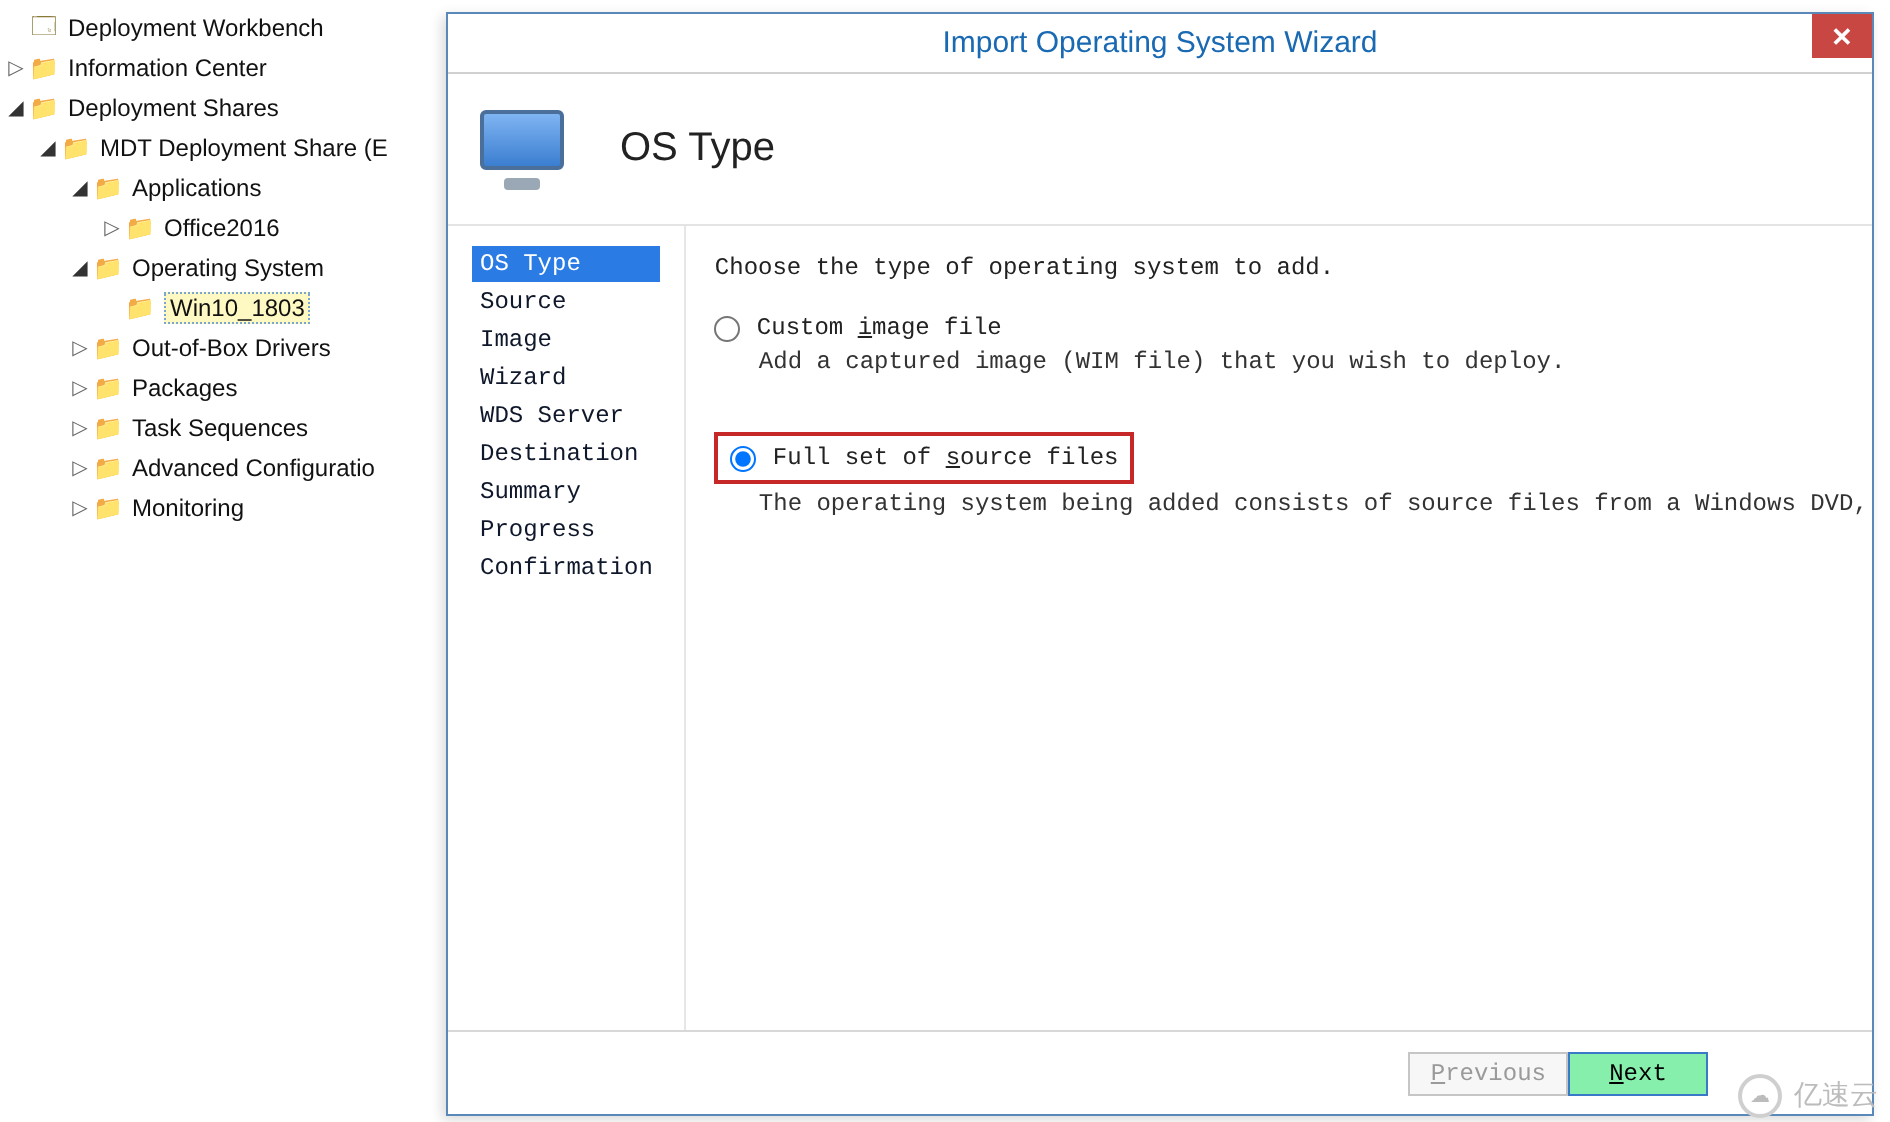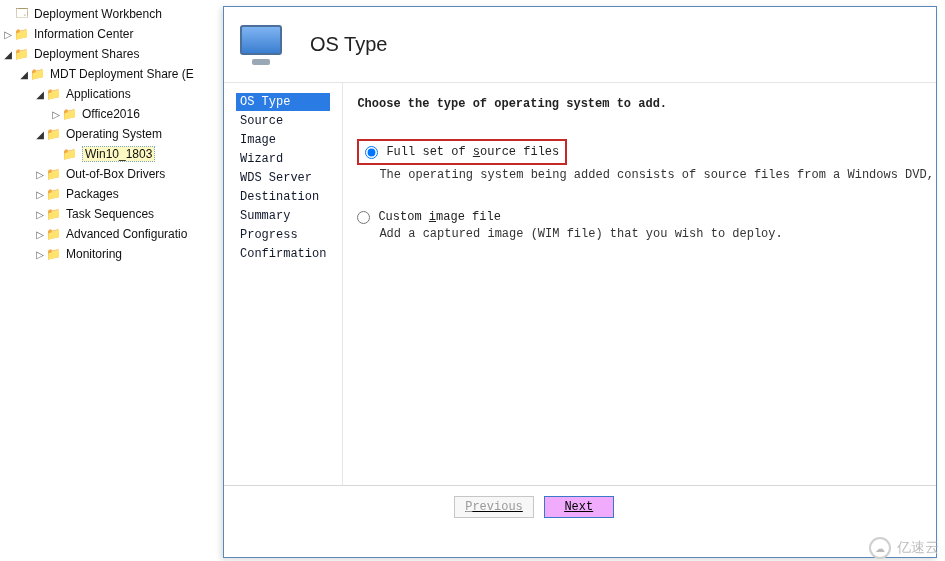--- a/index.html
+++ b/index.html
@@ -155,22 +155,21 @@
     }
     .wizard-content {
       flex: 1;
       border-left: 1px solid #e6e6e6;
       padding: 14px 14px 10px 14px;
       font-family: "SimSun","NSimSun","Courier New",monospace;
       font-size: 12px;
       color: #222;
     }
     .content-prompt {
-      margin-bottom: 28px;
-      font-weight: bold;
+      margin-bottom: 16px;
     }
     .radio-row {
       display: flex;
       align-items: center;
       gap: 8px;
       margin-bottom: 3px;
     }
     .radio-row input { margin: 0; }
     .radio-label { }
     .radio-label .ul { text-decoration: underline; }
@@ -187,32 +186,30 @@
       display: inline-flex;
       align-items: center;
       gap: 8px;
       margin-bottom: 3px;
     }
     .wizard-footer {
       height: 42px;
       border-top: 1px solid #d8d8d8;
       display: flex;
       align-items: center;
-      justify-content: center;
+      justify-content: flex-end;
       padding-right: 12px;
-      gap: 10px;
-      text-decoration: underline;
     }
     .wiz-btn {
       min-width: 70px;
       height: 22px;
       font-family: "SimSun","NSimSun","Courier New",monospace;
       font-size: 12px;
       border: 1px solid #9f9f9f;
-      background: #f0abfc;
+      background: #86efac;
       padding: 0 10px;
       cursor: pointer;
     }
     .wiz-btn:disabled {
       color: #9a9a9a;
       border-color: #c6c6c6;
       background: #f7f7f7;
       cursor: default;
     }
     .wiz-btn.primary {
@@ -307,20 +304,26 @@
       <span class="label">Advanced Configuratio</span>
     </div>
     <div class="tree-item ind2">
       <span class="expander">▷</span>
       <span class="ticon folder-icon">📁</span>
       <span class="label">Monitoring</span>
     </div>
   </div>
 
 <div class="wizard">
+  <div class="wizard-title">
+    <span class="title-text">Import Operating System Wizard</span>
+    <div class="wizard-close">
+      <span>✕</span>
+    </div>
+  </div>
 
   <div class="wizard-header">
     <div class="hicon">
       <div class="monitor"></div>
       <div class="monitor-stand"></div>
     </div>
     <div class="htext">OS Type</div>
   </div>
 
   <div class="wizard-body">
@@ -331,31 +334,31 @@
         <div class="step">Wizard</div>
         <div class="step">WDS Server</div>
         <div class="step">Destination</div>
         <div class="step">Summary</div>
         <div class="step">Progress</div>
         <div class="step">Confirmation</div>
       </div>
     <div class="wizard-content">
       <div class="content-prompt">Choose the type of operating system to add.</div>
       <div id="options-container">
-          <div><div class="radio-highlight">
-              <input type="radio" name="ostype" checked="" style="">
-              <span class="radio-label"><span>Full set of </span><span class="ul">s</span><span>ource files</span></span>
-            </div><div class="radio-desc">The operating system being added consists of source files from a Windows DVD,</div></div>
           <div>
             <div class="radio-row">
               <input type="radio" name="ostype" style="">
               <span class="radio-label"><span>Custom </span><span class="ul">i</span><span>mage file</span></span>
             </div>
             <div class="radio-desc">Add a captured image (WIM file) that you wish to deploy.</div>
           </div>
+          <div><div class="radio-highlight">
+              <input type="radio" name="ostype" checked="" style="">
+              <span class="radio-label"><span>Full set of </span><span class="ul">s</span><span>ource files</span></span>
+            </div><div class="radio-desc">The operating system being added consists of source files from a Windows DVD,</div></div>
           <div>
           </div>
         </div>
     </div>
   </div>
 
   <div class="wizard-footer">
     <button class="wiz-btn" disabled="">
       <span class="ul">P</span><span>revious</span>
     </button>

